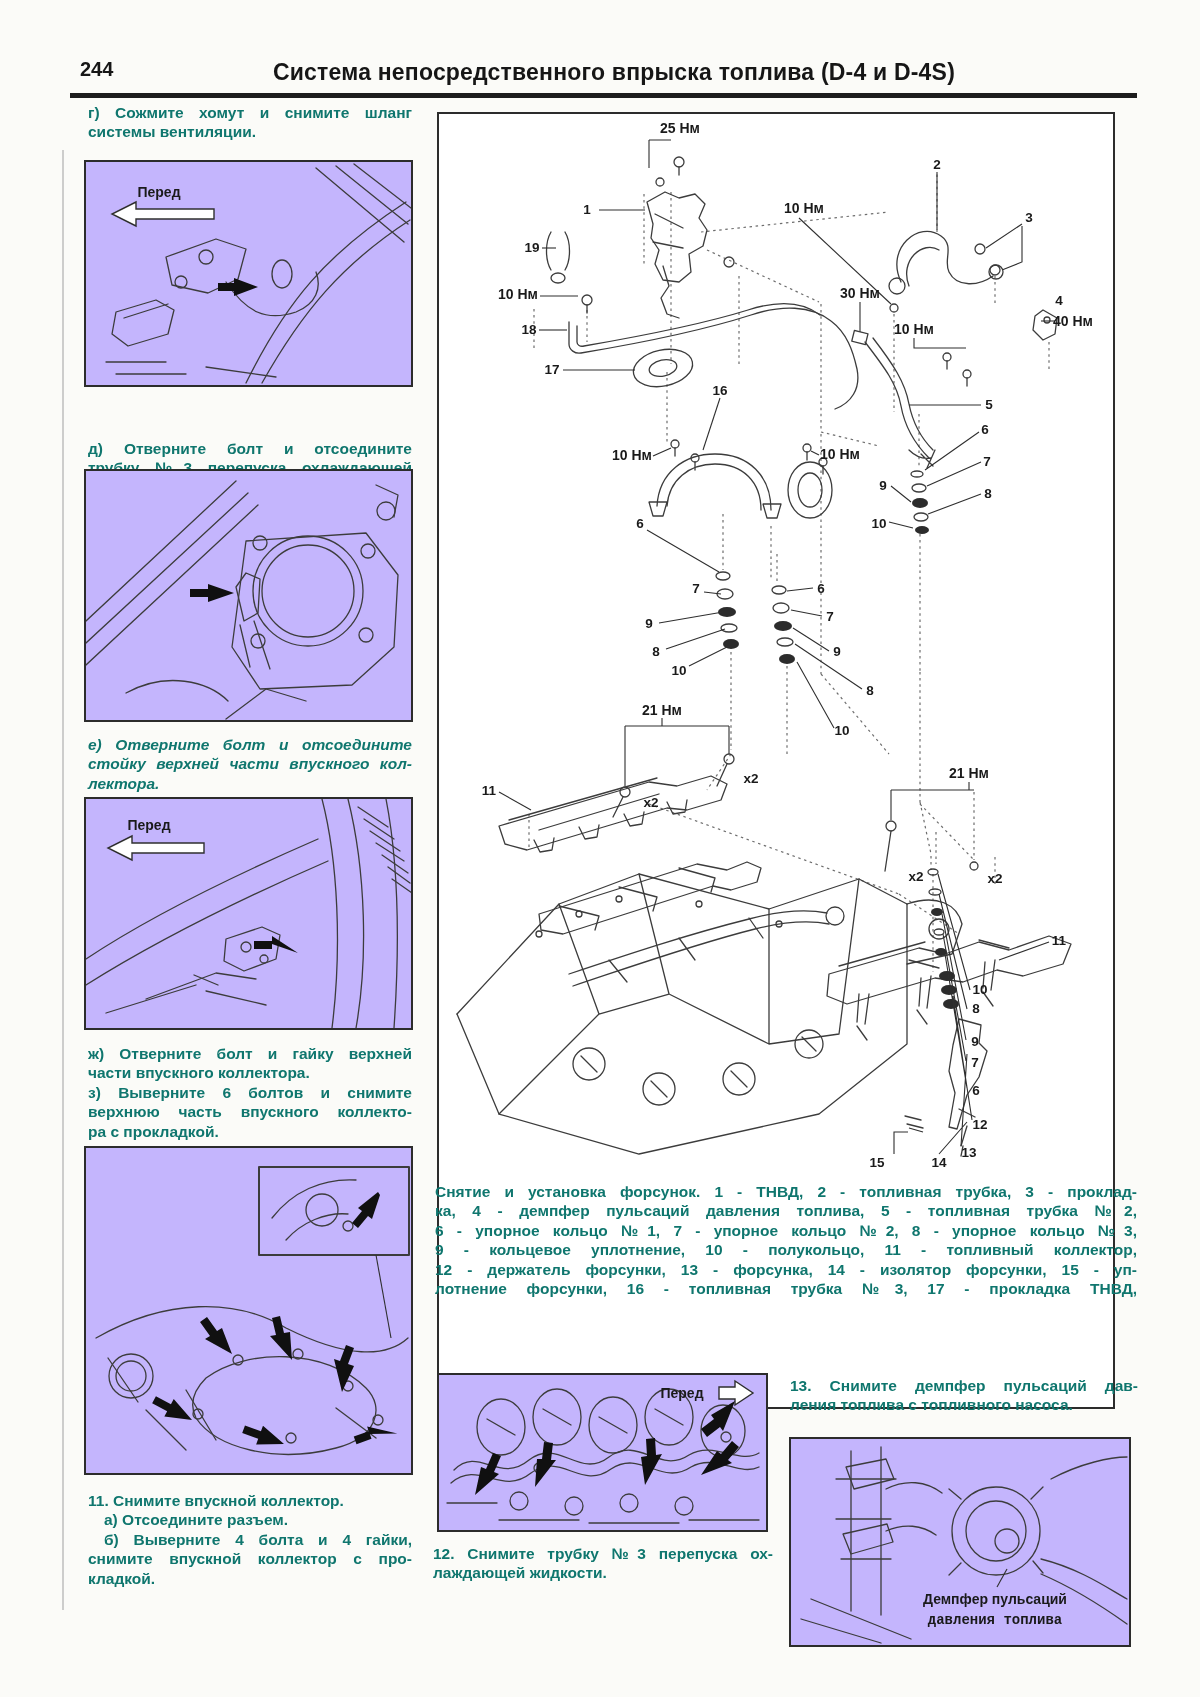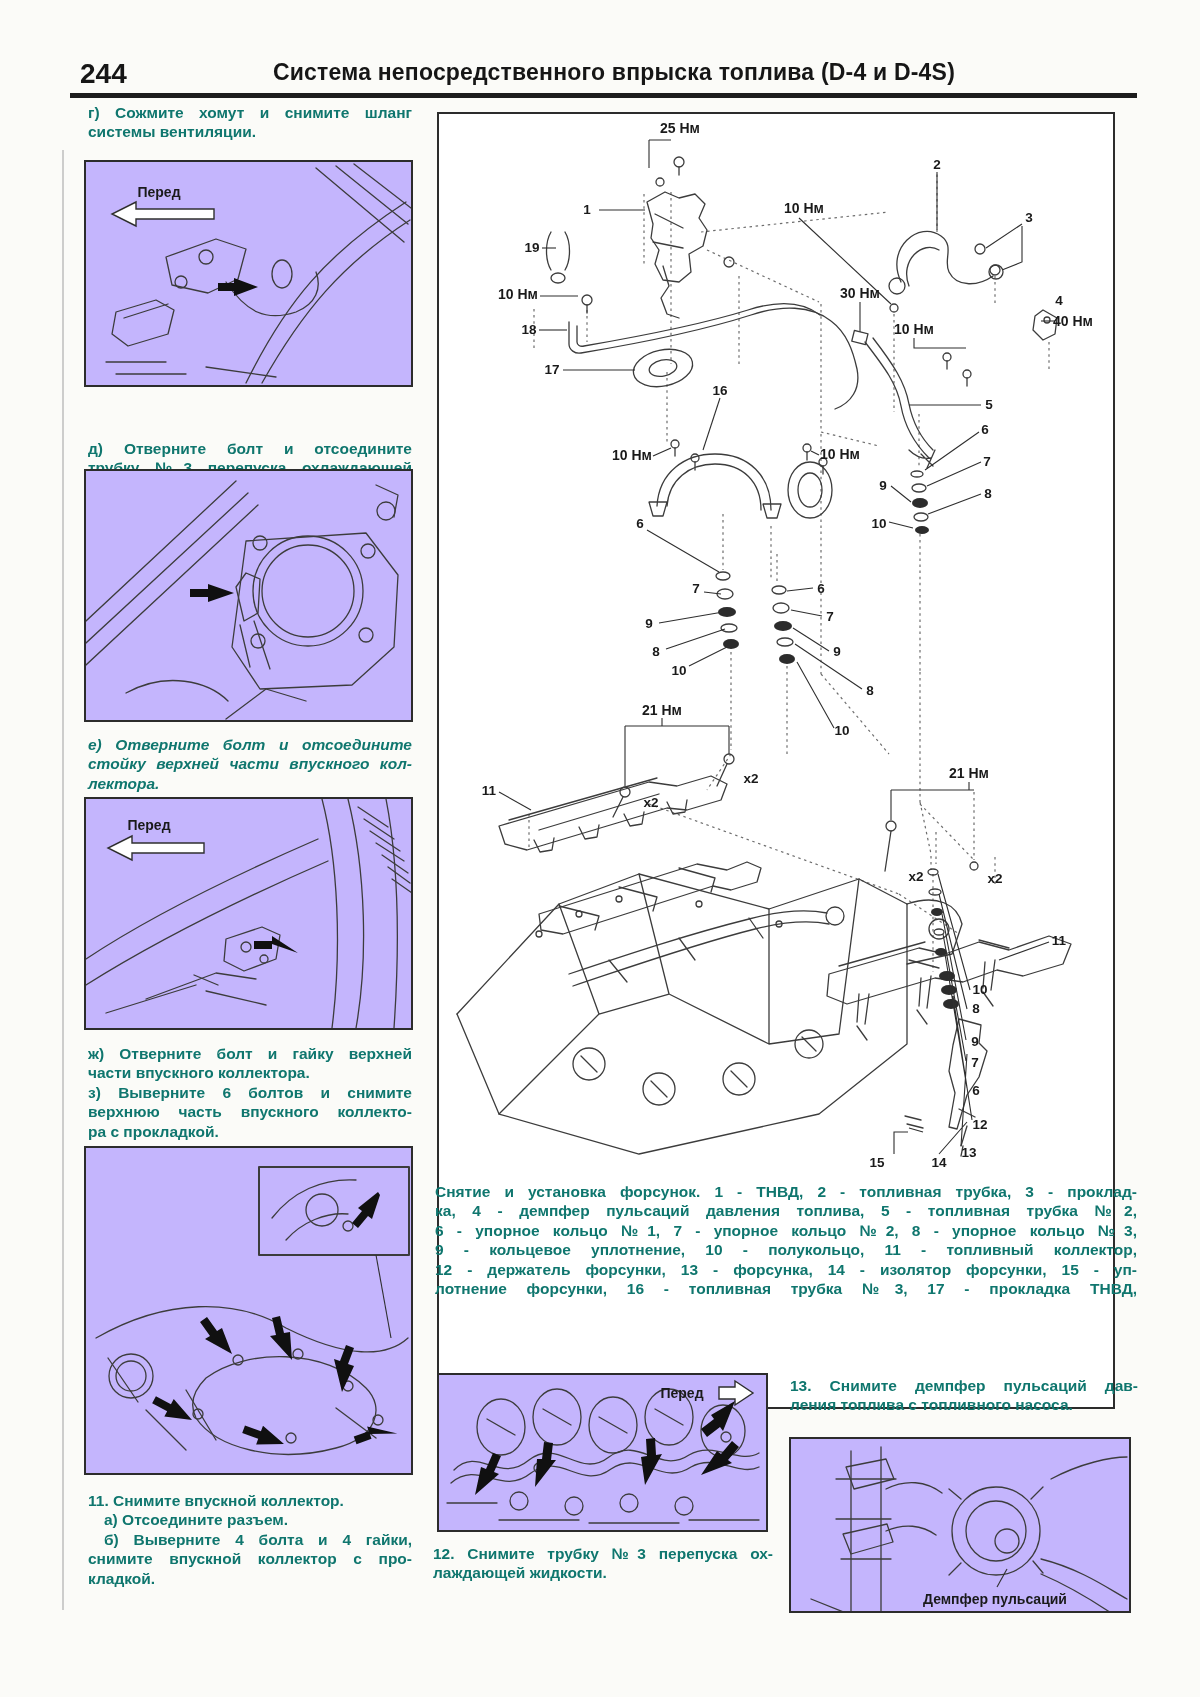--- a/index.html
+++ b/index.html
@@ -1,20 +1,20 @@
 <!DOCTYPE html>
 <html><head>
 <meta charset="utf-8">
 <style>
   html,body{margin:0;padding:0;}
   body{width:1200px;height:1697px;position:relative;background:#fbfbf8;
        font-family:"Liberation Sans","DejaVu Sans",sans-serif;color:#161616;
        -webkit-font-smoothing:antialiased;}
   .abs{position:absolute;}
-  .pagenum{font-size:28px;font-weight:700;}
+  .pagenum{font-size:20px;font-weight:700;}
   .title{font-size:23px;font-weight:700;text-align:center;letter-spacing:.2px;}
   .rule{background:#1d1d1d;}
   .txt{position:absolute;font-size:15.5px;line-height:19.4px;font-weight:700;color:#0f766e;}
   .ln{white-space:normal;}
   .ln.just{text-align:justify;text-align-last:justify;}
   .frame{position:absolute;border:2px solid #2c2c2c;background:#c4b5fd;box-sizing:border-box;overflow:hidden;}
   .frame svg{display:block;}
   .callout{position:absolute;transform:translate(-50%,-50%);font-size:13.5px;font-weight:700;
            color:#1a1a1a;white-space:nowrap;z-index:5;}
   .callout.big{font-size:14px;}
@@ -349,29 +349,29 @@
 <div class="txt" style="left:433px;top:1544px;width:340px;">
     <div class="ln just">12. Снимите трубку №3 перепуска ох-</div>
     <div class="ln">лаждающей жидкости.</div>
   </div>
 
 <div class="txt" style="left:790px;top:1376px;width:348px;">
     <div class="ln just">13. Снимите демпфер пульсаций дав-</div>
     <div class="ln">ления топлива с топливного насоса.</div>
   </div>
 
-<div class="frame" style="left:789px;top:1437px;width:342px;height:176px;">
+<div class="frame" style="left:789px;top:1437px;width:342px;height:210px;">
   <svg width="338" height="206" viewBox="0 0 338 206">
     <path class="s" d="M60,12 v160 M90,8 v168"></path>
     <path class="s" d="M45,40 h60 M45,80 h55 M50,120 h50"></path>
     <path class="s" d="M55,28 l40,-8 8,20 -40,10 z M52,95 l44,-10 6,18 -42,12 z"></path>
     <path class="s" d="M95,50 c20,-10 40,-8 56,4 M95,92 c18,-8 36,-6 50,4"></path>
     <circle class="s" cx="205" cy="92" r="44"></circle>
       <circle class="s" cx="205" cy="92" r="30"></circle>
     <circle class="s" cx="216" cy="102" r="12"></circle>
     <path class="s" d="M170,60 l-12,-10 M240,60 l12,-12 M170,124 l-12,12 M242,122 l10,12"></path>
     <path class="s" d="M250,120 C290,130 318,150 336,160 M250,135 C285,150 315,170 336,185"></path>
     <path class="s" d="M20,160 L120,200 M10,180 L90,204 M260,40 C290,24 320,18 336,18"></path>
     <path class="ld" d="M216,130 L206,148"></path>
   </svg>
 <span class="callout big" style="left: 204px; top: 160px;">Демпфер пульсаций</span>
-    <span class="callout big" style="left: 212px; top: 181px;">давления топлива</span>
+    <span class="callout big" style="left: 204px; top: 181px; font-family: Liberation Mono, monospace;">давления топлива</span>
   </div>
 
 </body></html>

